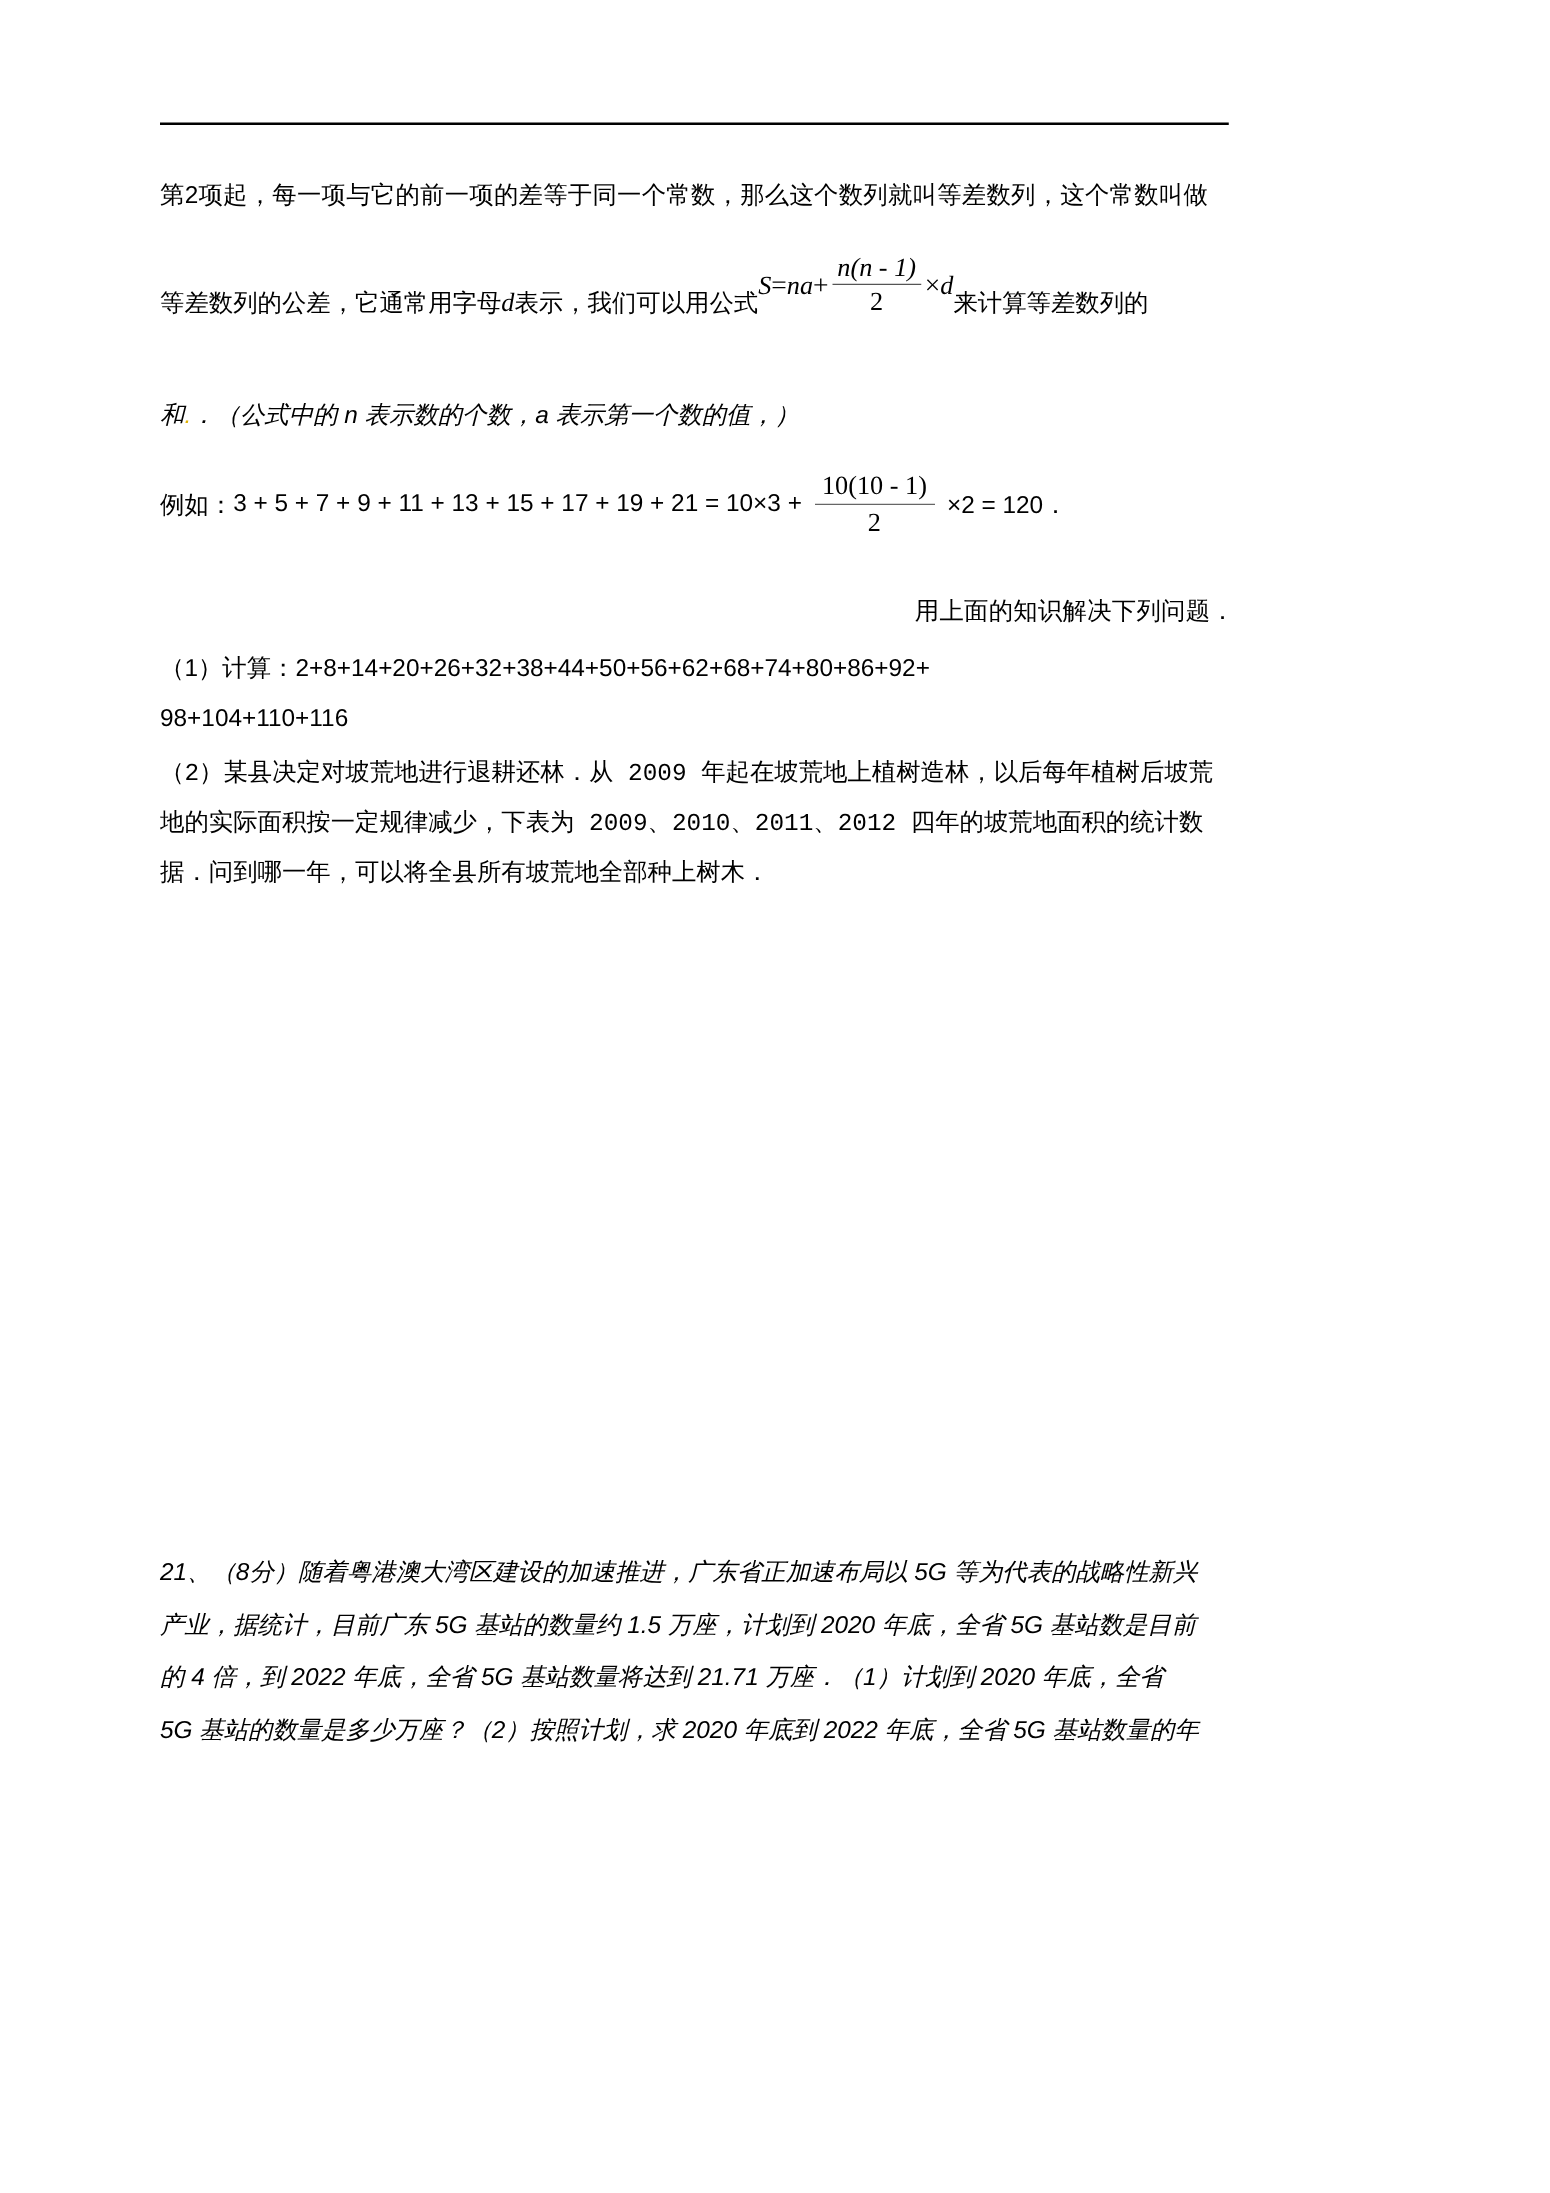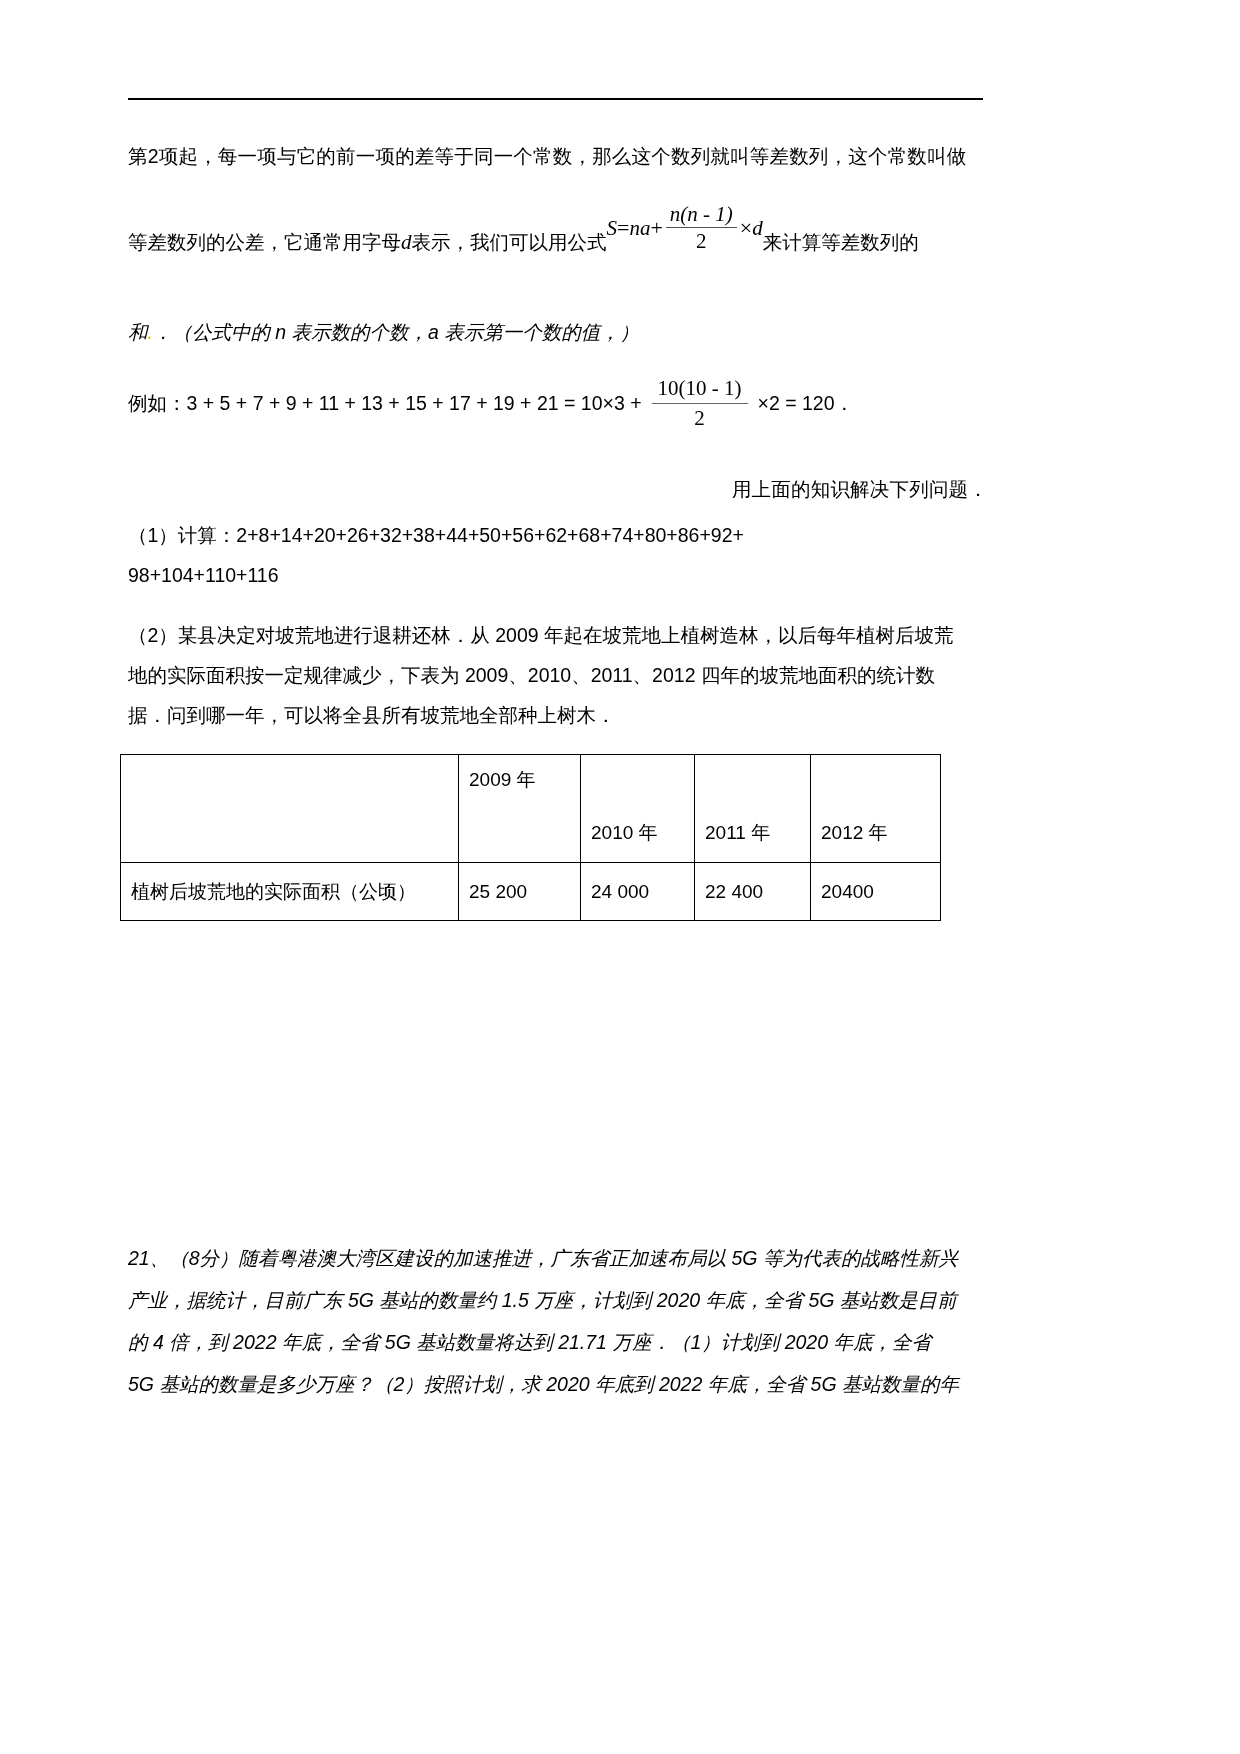--- a/index.html
+++ b/index.html
@@ -187,46 +187,28 @@
         <span>×2 = 120．</span>
     </div>
 
     <div class="para" style="margin-top:40px;text-align:right;">用上面的知识解决下列问题．</div>
 
     <div class="q-block" style="margin-top:8px;">
       <div class="q-line">（1）计算：2+8+14+20+26+32+38+44+50+56+62+68+74+80+86+92+</div>
       <div class="q-line">98+104+110+116</div>
     </div>
 
-    <div class="q-block" style="margin-top:20px;">
+    <div class="q-block" style="margin-top:4px;font-family:Liberation Mono, monospace;">
       <div class="q-line">（2）某县决定对坡荒地进行退耕还林．从 2009 年起在坡荒地上植树造林，以后每年植树后坡荒</div>
       <div class="q-line">地的实际面积按一定规律减少，下表为 2009、2010、2011、2012 四年的坡荒地面积的统计数</div>
       <div class="q-line">据．问到哪一年，可以将全县所有坡荒地全部种上树木．</div>
     </div>
 
   </div>
 
-  <table class="data-table">
-    <tbody>
-      <tr class="header-row">
-        <td class="col-label"></td>
-        <td class="col-y1 first-year">2009 年</td>
-        <td class="col-y2">2010 年</td>
-        <td class="col-y3">2011 年</td>
-        <td class="col-y4">2012 年</td>
-      </tr>
-      <tr class="data-row">
-        <td class="col-label">植树后坡荒地的实际面积（公顷）</td>
-        <td class="col-y1">25 200</td>
-        <td class="col-y2">24 000</td>
-        <td class="col-y3">22 400</td>
-        <td class="col-y4">20400</td>
-      </tr>
-    </tbody>
-  </table>
 
   <div class="q21">
     <div class="q21-line">21、（8分）随着粤港澳大湾区建设的加速推进，广东省正加速布局以 5G 等为代表的战略性新兴</div>
     <div class="q21-line">产业，据统计，目前广东 5G 基站的数量约 1.5 万座，计划到 2020 年底，全省 5G 基站数是目前</div>
     <div class="q21-line">的 4 倍，到 2022 年底，全省 5G 基站数量将达到 21.71 万座．（1）计划到 2020 年底，全省</div>
     <div class="q21-line">5G 基站的数量是多少万座？（2）按照计划，求 2020 年底到 2022 年底，全省 5G 基站数量的年</div>
   </div>
 
 </div>
 

